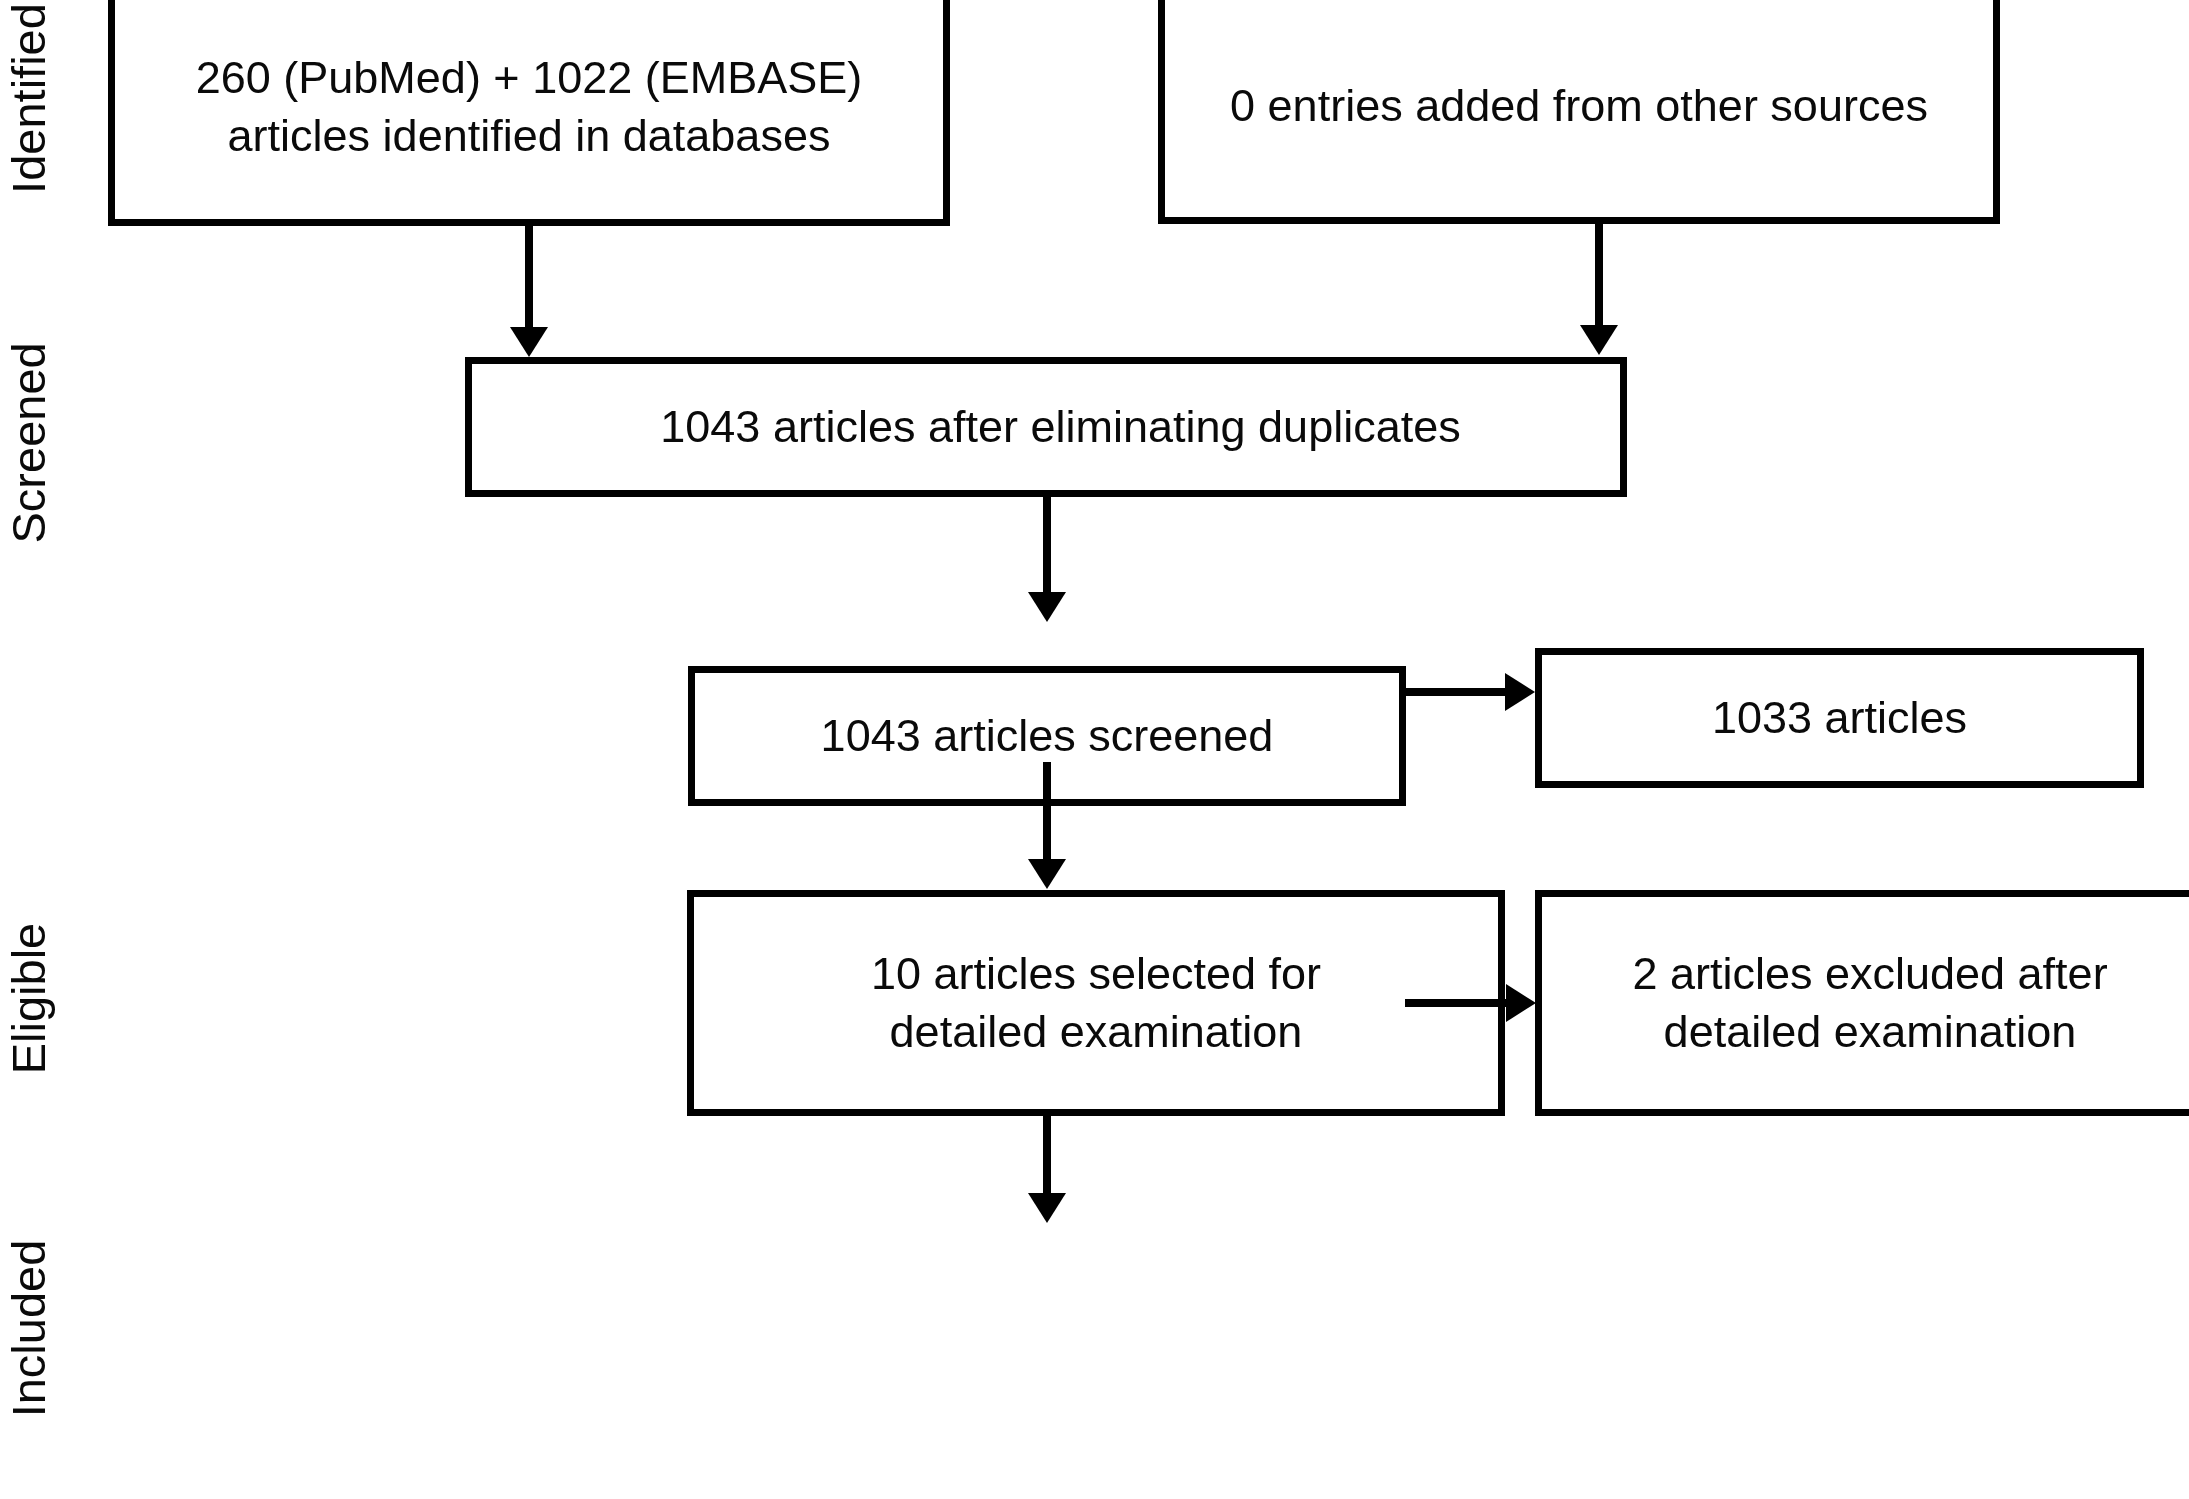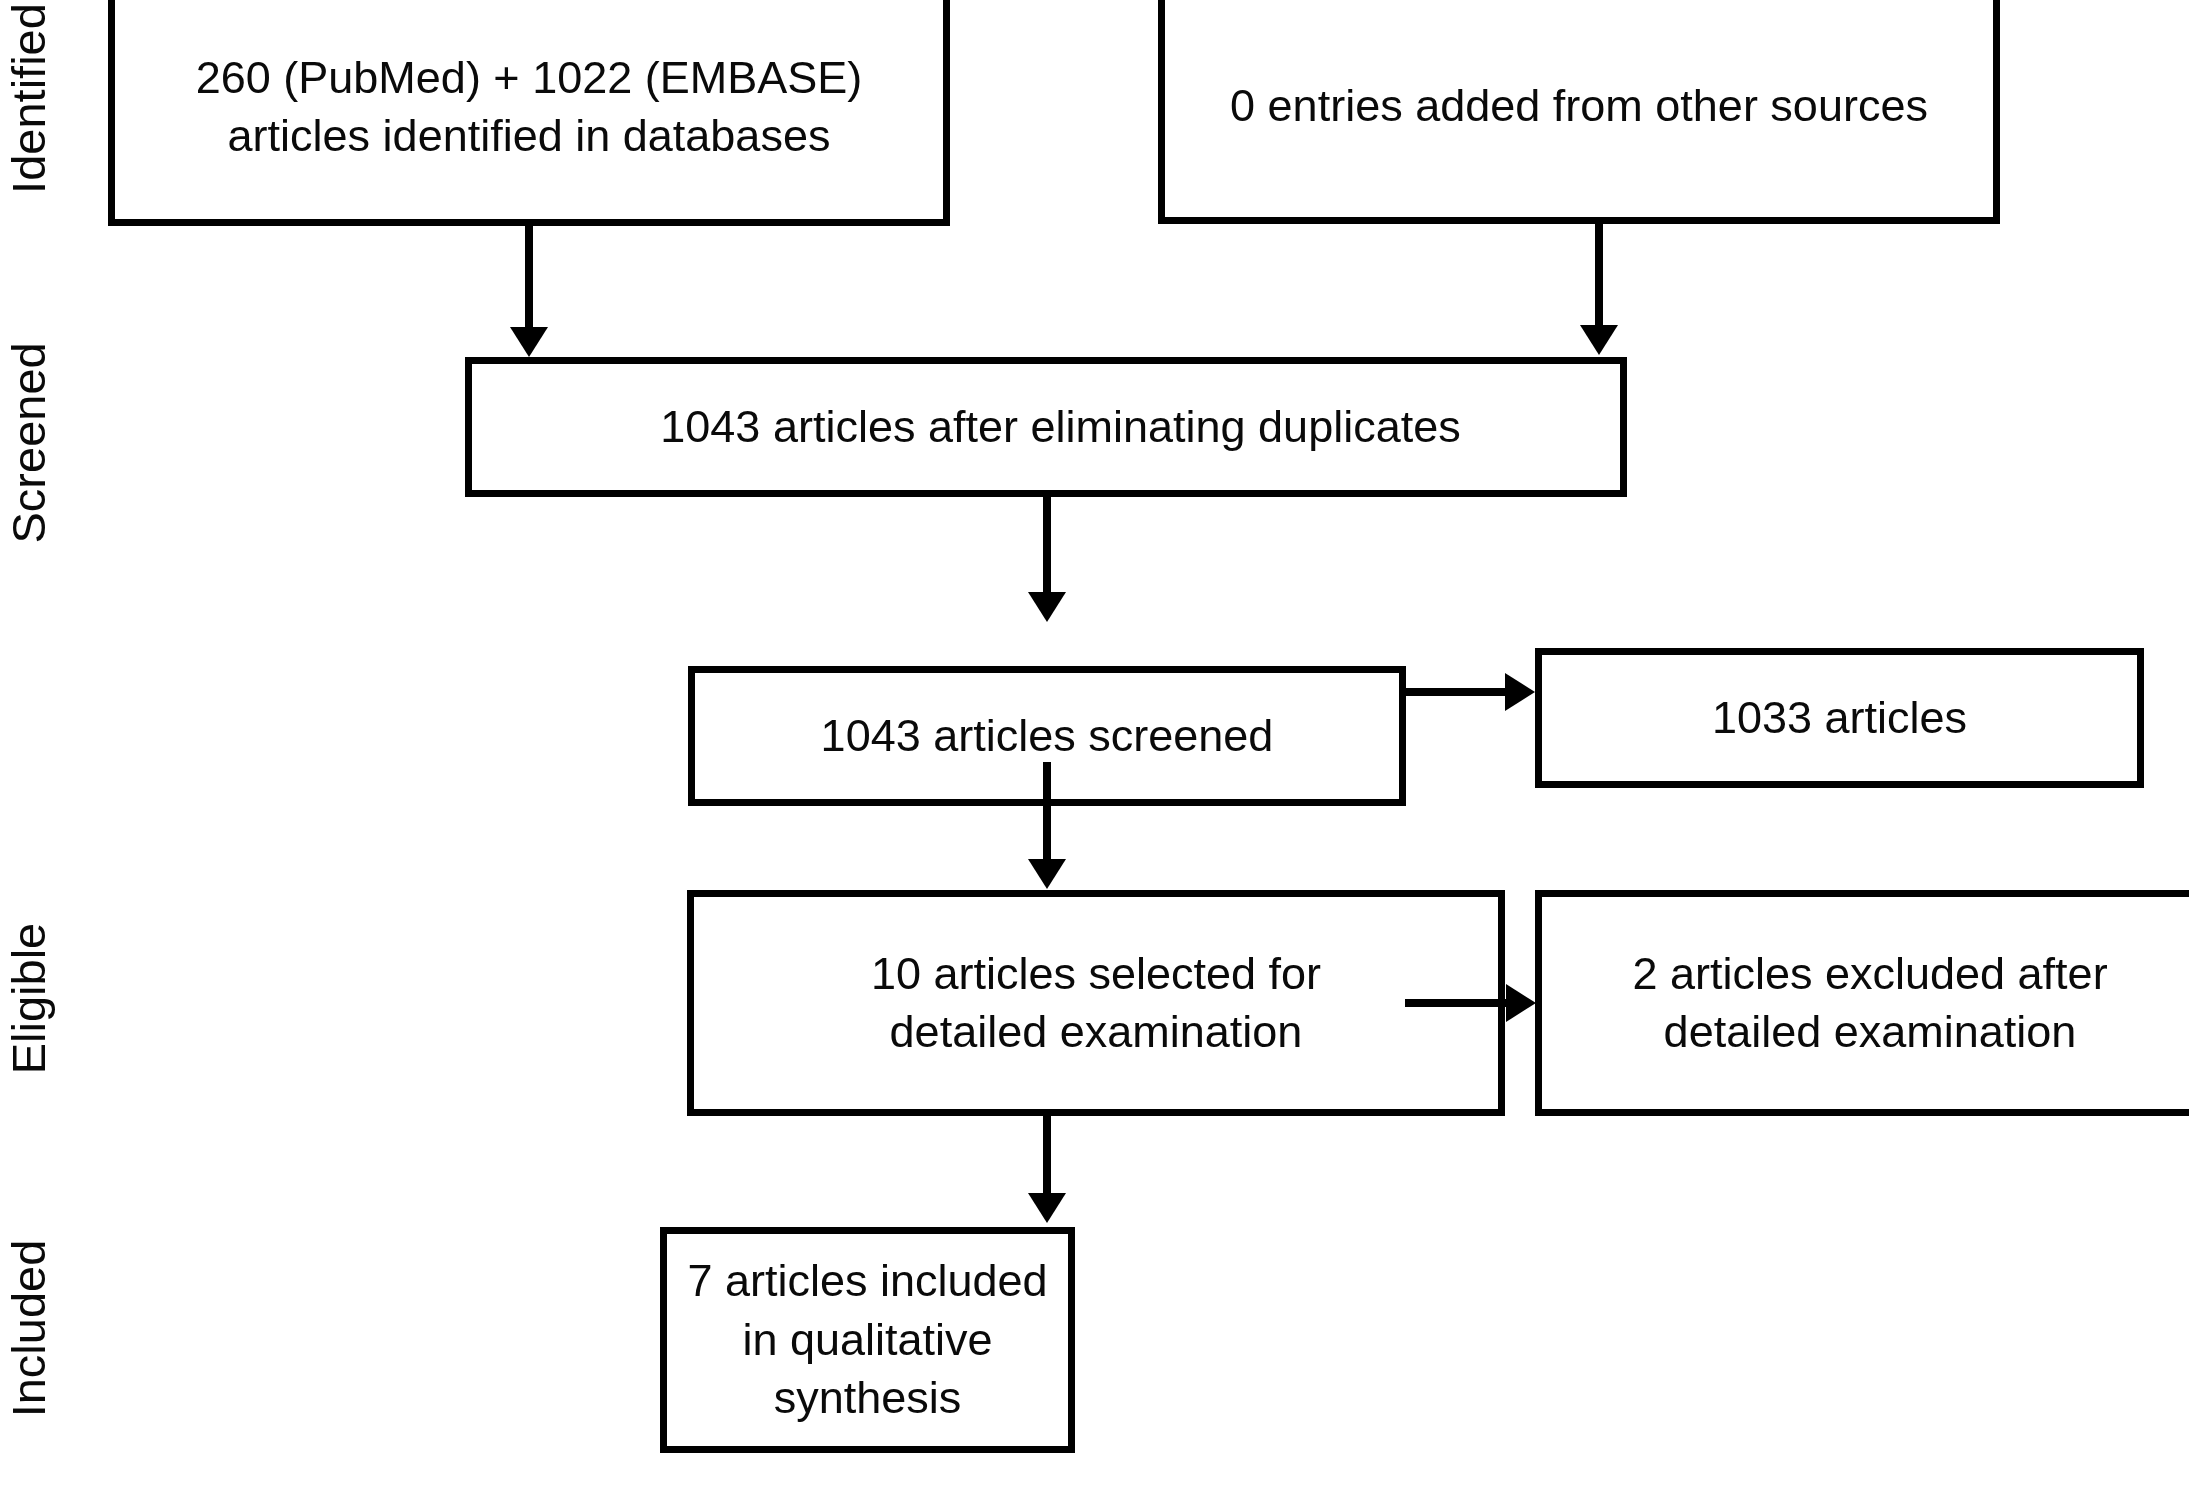--- a/index.html
+++ b/index.html
@@ -144,18 +144,14 @@
   <div class="arrow-right" style="left:1506px; top:984px;"></div>
 
   <div class="flow-box" style="left:1535px; top:890px; width:670px; height:226px;">
     <div class="box-text">2 articles excluded after
 detailed examination</div>
   </div>
 
   <div class="v-line" style="left:1043px; top:1116px; height:80px;"></div>
   <div class="arrow-down" style="left:1028px; top:1193px;"></div>
 
-  <div class="flow-box" style="left:660px; top:1227px; width:415px; height:226px;">
-    <div class="box-text">7 articles included
-in qualitative synthesis</div>
-  </div>
 
 </div>
 
 </body></html>

